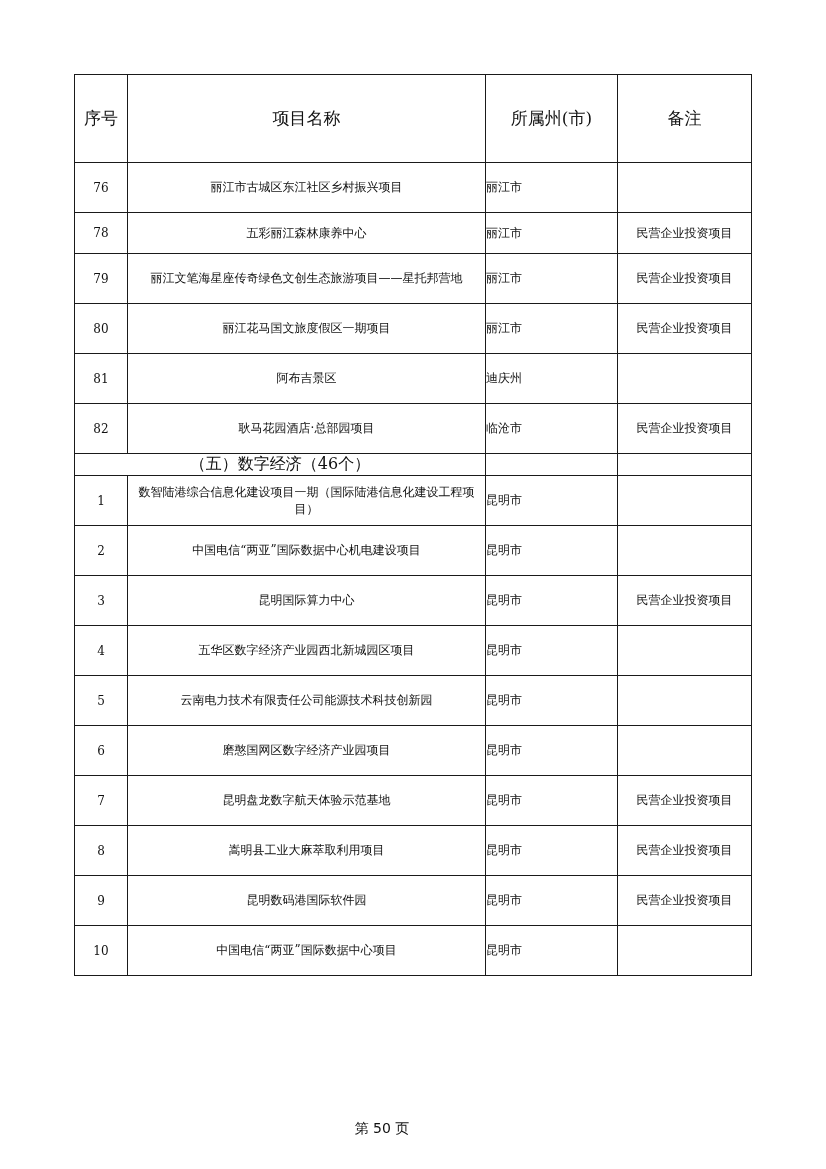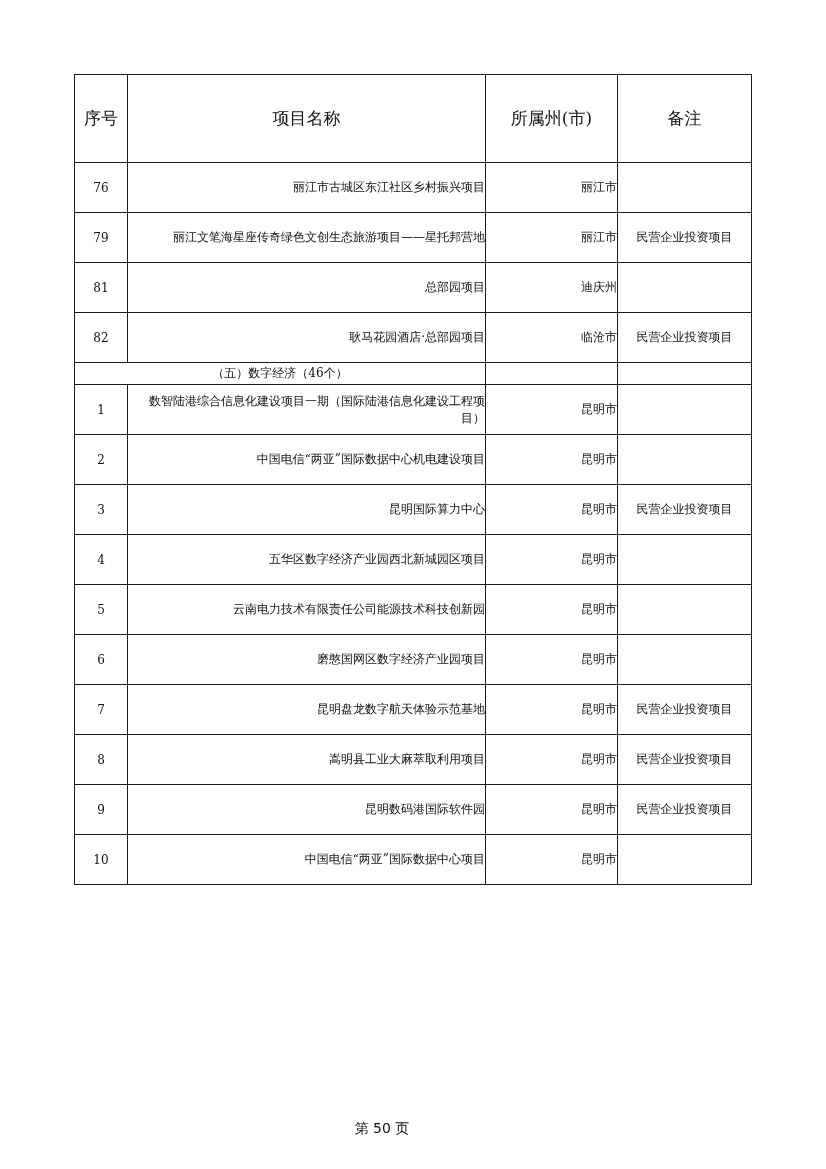--- a/index.html
+++ b/index.html
@@ -13,24 +13,24 @@
     border: 1.5px solid #1a1a1a; padding: 0; font-weight: normal;
     vertical-align: middle; overflow: hidden;
   }
   col.c-no { width: 53px; }
   col.c-name { width: 358px; }
   col.c-city { width: 132px; }
   col.c-note { width: 134px; }
   th { height: 87px; font-size: 17px; text-align: center; }
   td { font-size: 12px; }
   tr.row td { height: 49px; }
-  tr.section td { height: 21px; font-size: 12px; }
+  tr.section td { height: 21px; font-size: 16px; }
   td.no { text-align: center; margin-top: 38px; }
-  td.name { text-align: right; padding-left: 3px; line-height: 17px; }
-  td.city { text-align: right; }
+  td.name { text-align: center; padding-left: 3px; line-height: 17px; }
+  td.city { text-align: left; }
   td.note { text-align: center; }
   td.section-label { text-align: center; padding-right: 60px; }
   .footer { position: absolute; top: 1120px; left: 0; width: 764px; text-align: center; font-size: 14px; font-family: "DejaVu Sans", "Liberation Sans", sans-serif; }
 </style>
 </head>
 <body>
 
 <div class="page">
   <table class="projects">
     <colgroup>
@@ -47,29 +47,41 @@
         <th>备注</th>
       </tr>
     </thead>
     <tbody>
       <tr class="row">
         <td class="no">76</td>
         <td class="name">丽江市古城区东江社区乡村振兴项目</td>
         <td class="city">丽江市</td>
         <td class="note"></td>
       </tr>
+      <tr class="row" style="height:40px">
+        <td class="no" style="height:40px">78</td>
+        <td class="name" style="height:40px">五彩丽江森林康养中心</td>
+        <td class="city" style="height:40px">丽江市</td>
+        <td class="note" style="height:40px">民营企业投资项目</td>
+      </tr>
       <tr class="row">
         <td class="no">79</td>
         <td class="name">丽江文笔海星座传奇绿色文创生态旅游项目——星托邦营地</td>
         <td class="city">丽江市</td>
         <td class="note">民营企业投资项目</td>
       </tr>
       <tr class="row">
+        <td class="no">80</td>
+        <td class="name">丽江花马国文旅度假区一期项目</td>
+        <td class="city">丽江市</td>
+        <td class="note">民营企业投资项目</td>
+      </tr>
+      <tr class="row">
         <td class="no">81</td>
-        <td class="name">总部园项目</td>
+        <td class="name">阿布吉景区</td>
         <td class="city">迪庆州</td>
         <td class="note"></td>
       </tr>
       <tr class="row">
         <td class="no">82</td>
         <td class="name">耿马花园酒店·总部园项目</td>
         <td class="city">临沧市</td>
         <td class="note">民营企业投资项目</td>
       </tr>
       <tr class="section">

